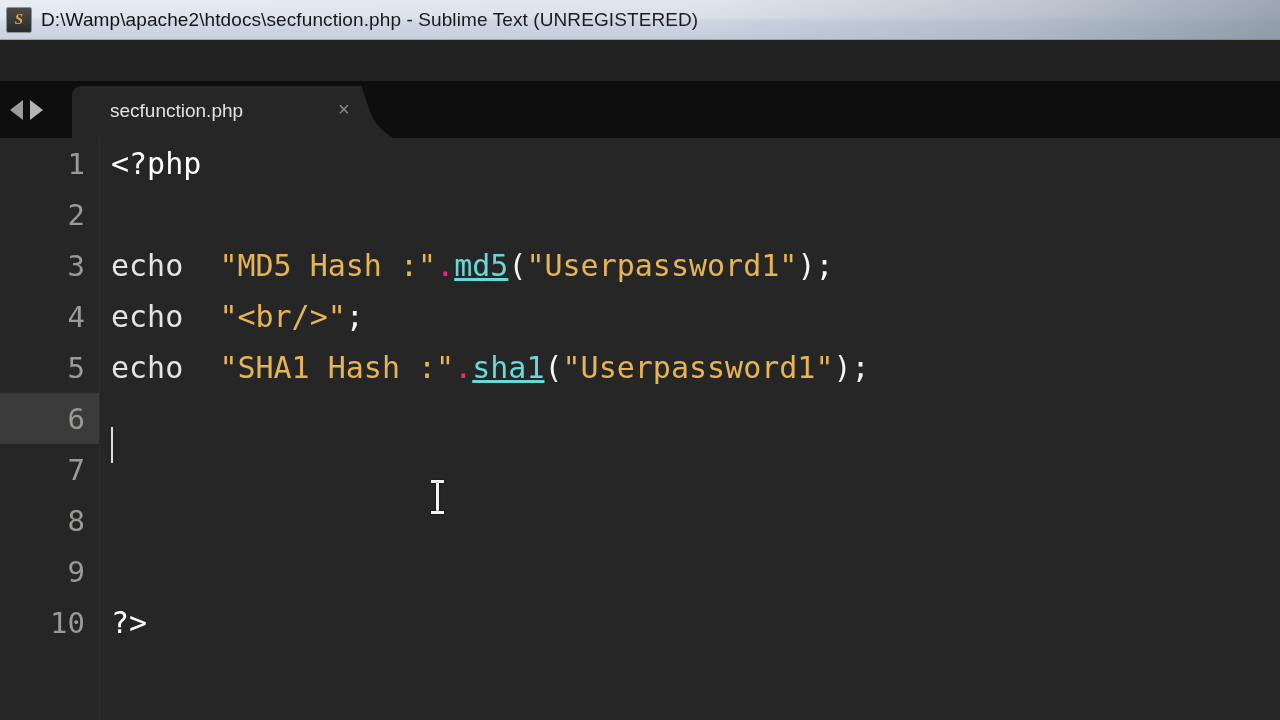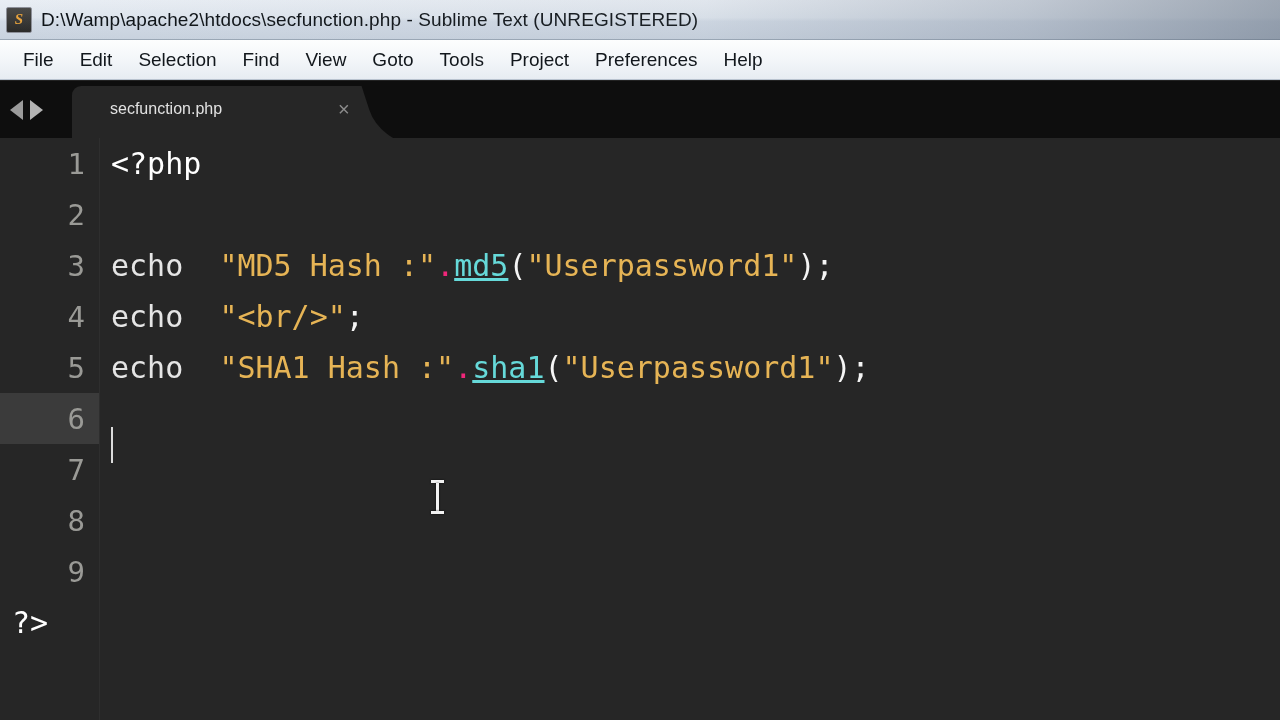--- a/index.html
+++ b/index.html
@@ -115,21 +115,21 @@
     content: "";
     position: absolute;
     right: -26px; top: -6px;
     width: 58px; height: 64px;
     background: #0e0e0e;
     border-bottom-left-radius: 34px;
     transform: skewX(18deg);
   }
   .tab-label {
     position: absolute; left: 38px; top: 14px;
-    font-size: 16px;
+    font-size: 19px;
     color: #e2e2e2;
     white-space: nowrap;
   }
   .tab-close {
     position: absolute; left: 266px; top: 13px;
     font-size: 20px;
     color: #8c8c8c;
     line-height: 1;
     cursor: default;
   }
@@ -220,32 +220,20 @@
 <div id="app">
 
   <div class="titlebar">
     <div class="app-icon">
       <span>S</span>
     </div>
     <div class="title-text">D:\Wamp\apache2\htdocs\secfunction.php - Sublime Text (UNREGISTERED)</div>
     <div class="title-shade"></div>
   </div>
 
-  <div class="menubar">
-    <div class="menu-item">File</div>
-    <div class="menu-item">Edit</div>
-    <div class="menu-item">Selection</div>
-    <div class="menu-item">Find</div>
-    <div class="menu-item">View</div>
-    <div class="menu-item">Goto</div>
-    <div class="menu-item">Tools</div>
-    <div class="menu-item">Project</div>
-    <div class="menu-item">Preferences</div>
-    <div class="menu-item">Help</div>
-  </div>
 
   <div class="tabbar">
     <div class="navarrows">
       <div class="arrow arrow-left"></div>
       <div class="arrow arrow-right"></div>
     </div>
     <div class="tab">
       <div class="tab-label">secfunction.php</div>
       <div class="tab-close">×</div>
     </div>
@@ -256,21 +244,21 @@
     <div class="code-area" id="code-area">
         <div class="line"><div class="lineno-cell">1</div><div class="line-code"><span class="tok-tag">&lt;?php</span></div></div>
         <div class="line"><div class="lineno-cell">2</div><div class="line-code"></div></div>
         <div class="line"><div class="lineno-cell">3</div><div class="line-code"><span class="tok-kw">echo</span><span class="tok-punc">  </span><span class="tok-str">"MD5 Hash :"</span><span class="tok-dot">.</span><span class="tok-fn">md5</span><span class="tok-punc">(</span><span class="tok-str">"Userpassword1"</span><span class="tok-punc">);</span></div></div>
         <div class="line"><div class="lineno-cell">4</div><div class="line-code"><span class="tok-kw">echo</span><span class="tok-punc">  </span><span class="tok-str">"&lt;br/&gt;"</span><span class="tok-punc">;</span></div></div>
         <div class="line"><div class="lineno-cell">5</div><div class="line-code"><span class="tok-kw">echo</span><span class="tok-punc">  </span><span class="tok-str">"SHA1 Hash :"</span><span class="tok-dot">.</span><span class="tok-fn">sha1</span><span class="tok-punc">(</span><span class="tok-str">"Userpassword1"</span><span class="tok-punc">);</span></div></div>
         <div class="line active"><div class="lineno-cell">6</div><div class="line-code"><span class="caret"></span></div></div>
         <div class="line"><div class="lineno-cell">7</div><div class="line-code"></div></div>
         <div class="line"><div class="lineno-cell">8</div><div class="line-code"></div></div>
         <div class="line"><div class="lineno-cell">9</div><div class="line-code"></div></div>
-        <div class="line"><div class="line-code"><span class="tok-tag">?&gt;</span></div></div>
+        <div class="line"><div class="lineno-cell">10</div><div class="line-code"><span class="tok-tag">?&gt;</span></div></div>
       </div>
     <div class="ibeam" style="left: 431px; top: 342px;">
       <div class="bar top"></div>
       <div class="stem"></div>
       <div class="bar bot"></div>
     </div>
   </div>
 
 </div>
 

